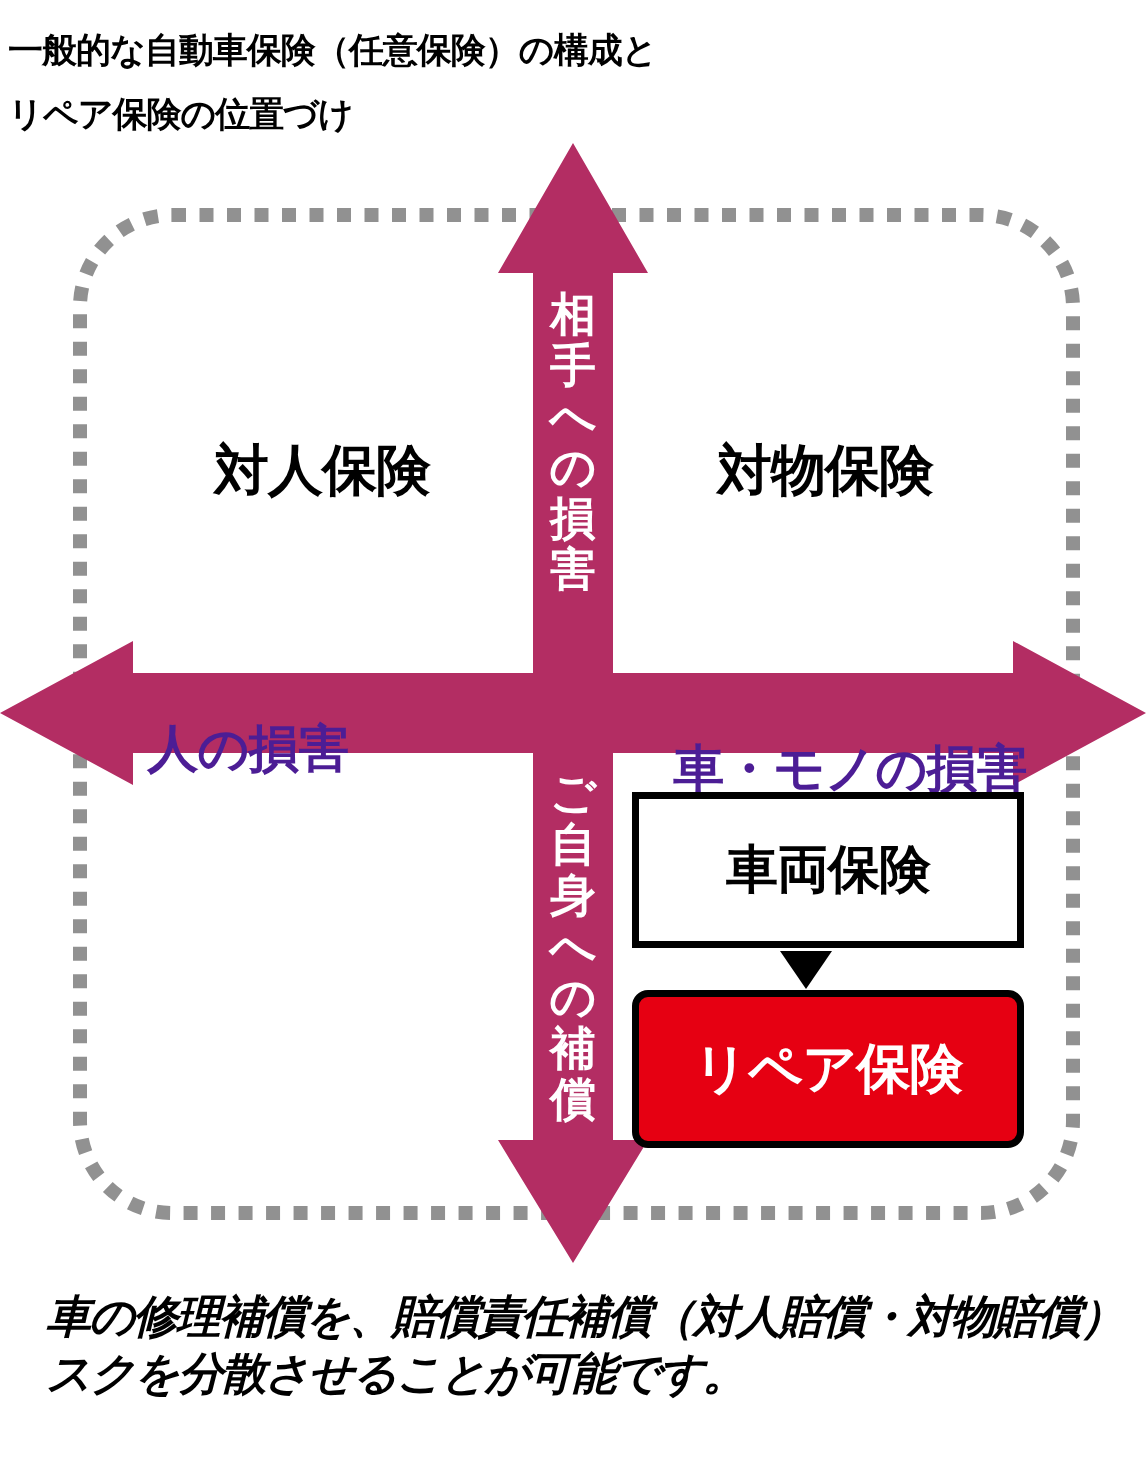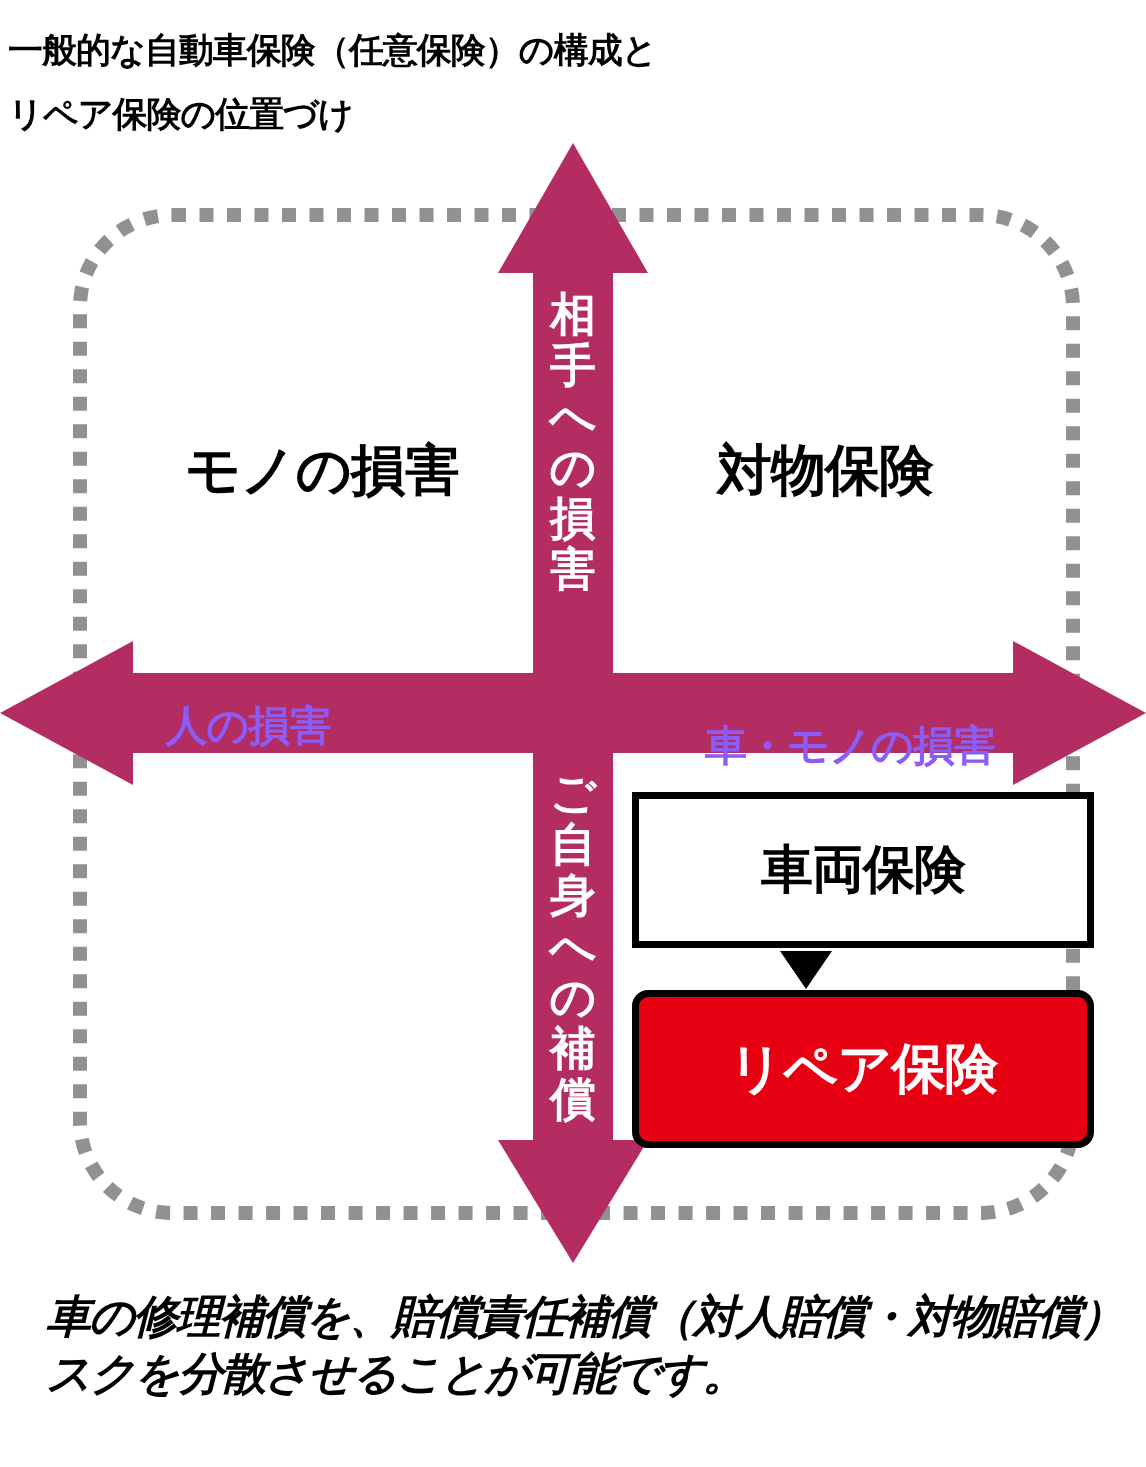--- a/index.html
+++ b/index.html
@@ -20,36 +20,36 @@
     line-height:64px;letter-spacing:-1px;margin-top:16px;
   }
   .v-label{
     position:absolute;left:533px;width:80px;text-align:center;
     color:#ffffff;font-weight:bold;font-size:46px;
   }
   .v-label div{line-height:51px;}
   .v-top{top:289px;}
   .v-bottom{top:768px;}
   .h-label{
-    position:absolute;top:700px;transform:translateX(-50%);
-    color:#8b5cf6;font-weight:bold;font-size:42px;line-height:52px;
+    position:absolute;top:723px;transform:translateX(-50%);
+    color:#4c1d95;font-weight:bold;font-size:51px;line-height:52px;
     white-space:nowrap;letter-spacing:-1px;
   }
   .h-left{left:248px;}
   .h-right{left:850px;margin-top:20px;}
   .quad-label{
     position:absolute;transform:translate(-50%,-50%);
     color:var(--ink);font-weight:bold;font-size:55px;line-height:62px;
     white-space:nowrap;text-align:center;letter-spacing:-1px;
   }
   .q-tl{left:322px;top:470px;}
   .q-tr{left:825px;top:470px;}
   .q-bl{left:326px;top:962px;}
   .box{
-    position:absolute;left:632px;width:462px;box-sizing:border-box;
+    position:absolute;left:632px;width:392px;box-sizing:border-box;
     border:7px solid #000000;display:flex;align-items:center;justify-content:center;
     font-weight:bold;letter-spacing:-1px;white-space:nowrap;
   }
   .box-vehicle{top:792px;height:156px;background:#ffffff;color:var(--ink);font-size:52px;}
   .box-repair{top:990px;height:158px;background:var(--red);color:#ffffff;font-size:54px;border-radius:16px;}
   .caption{
     position:absolute;left:46px;top:1288px;width:1100px;
     font-size:45px;font-weight:bold;color:var(--ink);
     line-height:57px;letter-spacing:-2px;font-style:italic;
   }
@@ -84,21 +84,21 @@
       <div>自</div>
       <div>身</div>
       <div>へ</div>
       <div>の</div>
       <div>補</div>
       <div>償</div>
     </div>
   <div class="h-label h-left">人の損害</div>
   <div class="h-label h-right">車・モノの損害</div>
 
-  <div class="quad-label q-tl">モノの損害</div>
+  <div class="quad-label q-tl">対人保険</div>
   <div class="quad-label q-tr">対物保険</div>
 
   <div class="box box-vehicle">
     <span>車両保険</span>
   </div>
   <div class="box box-repair">
     <span>リペア保険</span>
   </div>
 
   <div class="caption">

